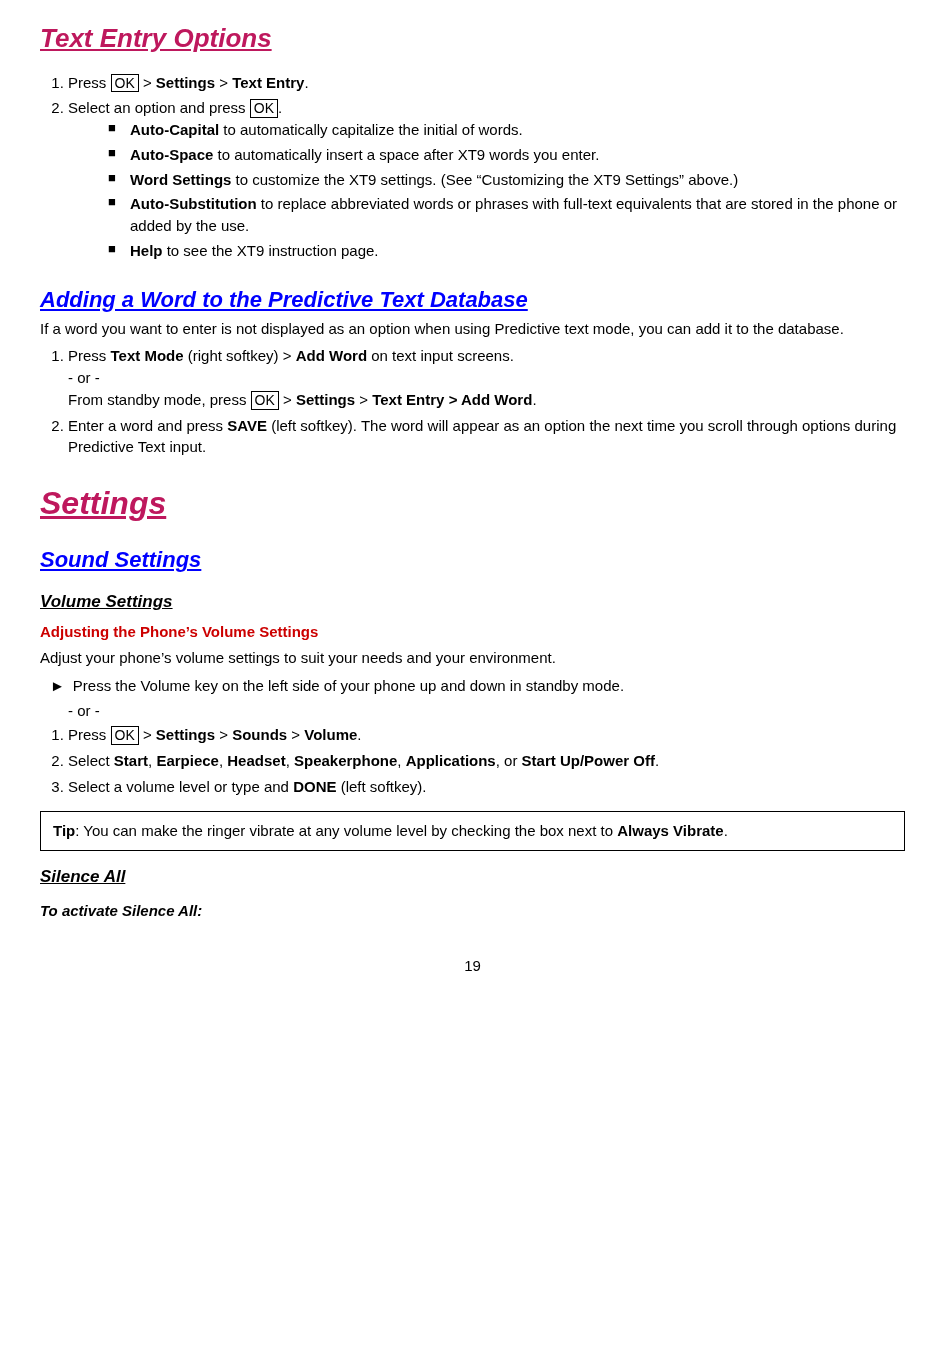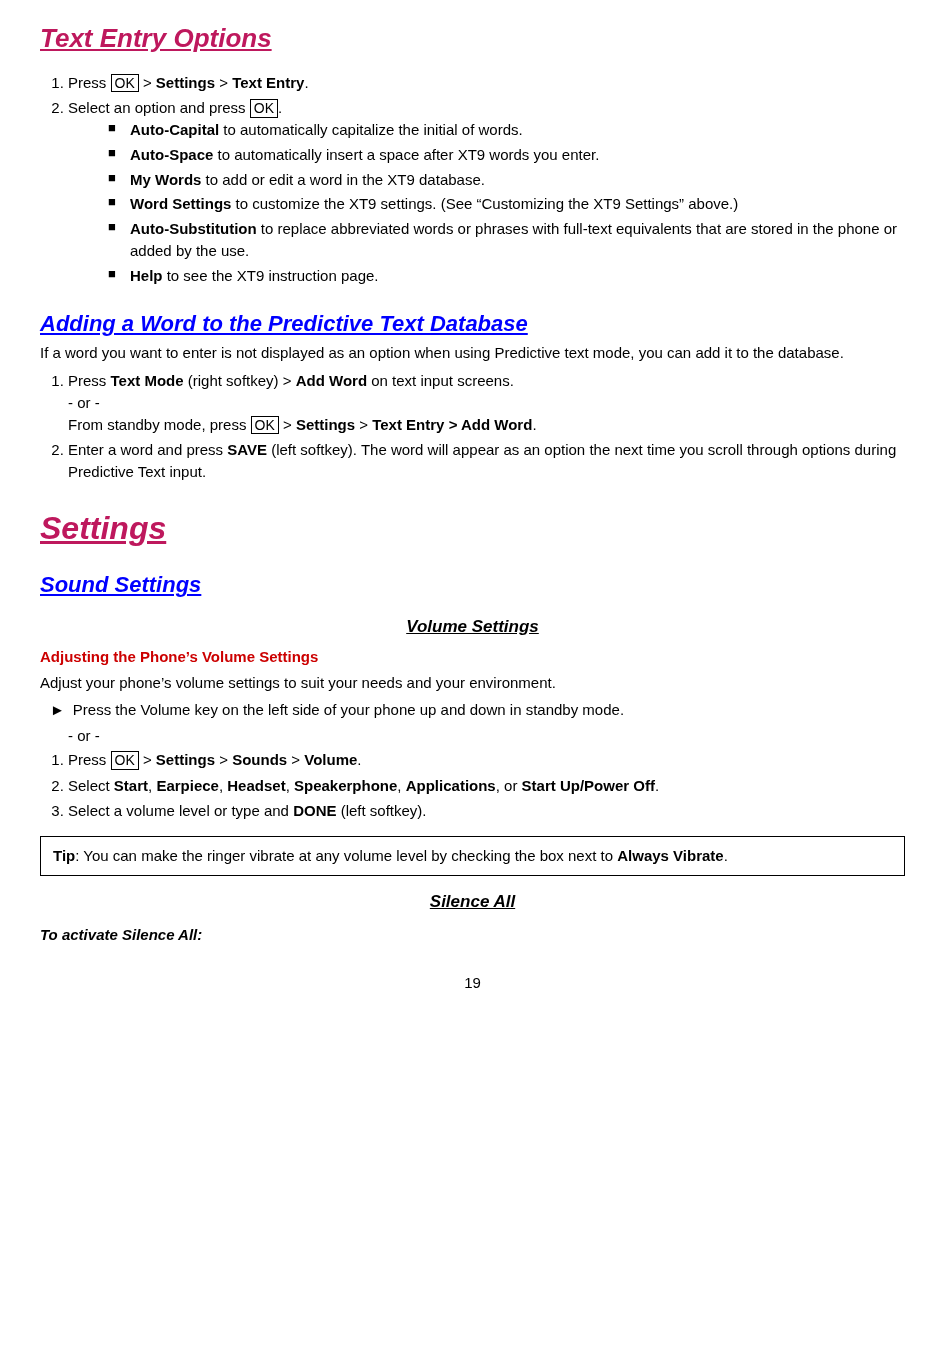--- a/index.html
+++ b/index.html
@@ -30,21 +30,20 @@
       margin-top: 18px;
       margin-bottom: 2px;
     }
     h3.sub-heading {
       font-size: 17px;
       font-weight: bold;
       font-style: italic;
       text-decoration: underline;
       margin-top: 14px;
       margin-bottom: 4px;
-      text-align: center;
     }
     h4.accent-heading {
       font-size: 15px;
       font-weight: bold;
       color: #c00;
       margin-top: 6px;
       margin-bottom: 4px;
     }
     ol {
       margin-left: 28px;
@@ -95,21 +94,21 @@
     }
     .arrow-item .arrow {
       font-size: 15px;
       flex-shrink: 0;
     }
     .section-divider {
       margin-top: 22px;
     }
     .page-number {
       text-align: center;
-      margin-top: 26px;
+      margin-top: 34px;
       font-size: 15px;
     }
     .or-line {
       margin-left: 55px;
       margin-bottom: 2px;
       font-size: 15px;
     }
   </style>
 </head>
 <body>
@@ -118,21 +117,20 @@
 
 <ol>
   <li>
     Press <span class="ok-box">OK</span> &gt; <strong>Settings</strong> &gt; <strong>Text Entry</strong>.
   </li>
   <li>
     Select an option and press <span class="ok-box">OK</span>.
     <ul class="square-list">
       <li><strong>Auto-Capital</strong> to automatically capitalize the initial of words.</li>
       <li><strong>Auto-Space</strong> to automatically insert a space after XT9 words you enter.</li>
-      <li><strong>My Words</strong> to add or edit a word in the XT9 database.</li>
       <li><strong>Word Settings</strong> to customize the XT9 settings. (See “Customizing the XT9 Settings” above.)</li>
       <li><strong>Auto-Substitution</strong> to replace abbreviated words or phrases with full-text equivalents that are stored in the phone or added by the use.</li>
       <li><strong>Help</strong> to see the XT9 instruction page.</li>
     </ul>
   </li>
 </ol>
 
 <div class="section-divider">
   <h2 class="section-heading">Adding a Word to the Predictive Text Database</h2>
   <p>If a word you want to enter is not displayed as an option when using Predictive text mode, you can add it to the database.</p>

